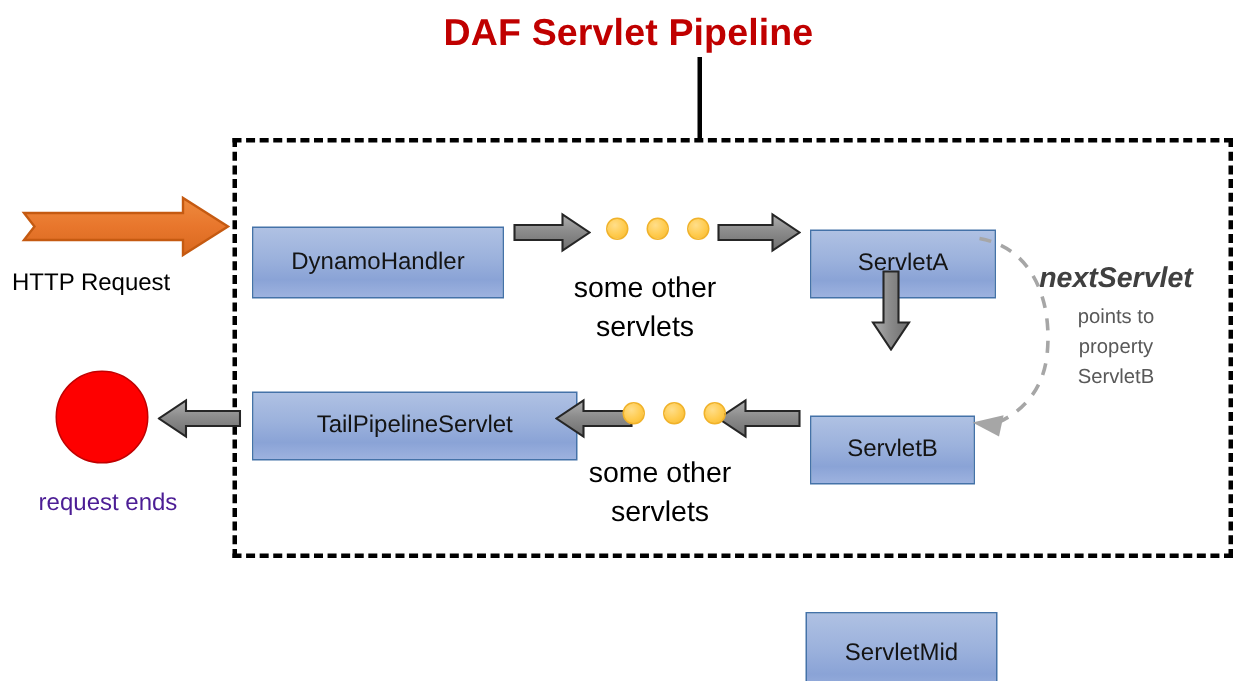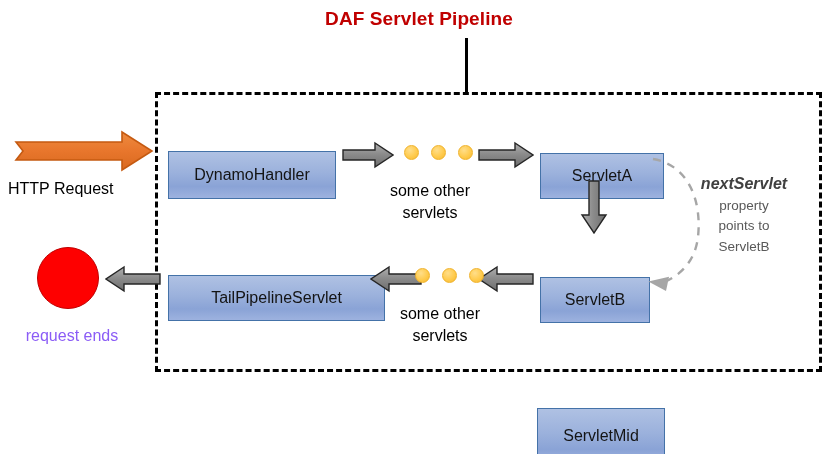--- a/index.html
+++ b/index.html
@@ -4,21 +4,21 @@
 <style>
   html,body{margin:0;padding:0;background:#ffffff;}
   body{width:838px;height:454px;font-family:"Liberation Sans",sans-serif;}
   #stage{position:relative;width:838px;height:454px;overflow:hidden;background:#fff;}
 
   .abs{position:absolute;}
 
   
   #title{
     left:0;top:8px;width:838px;text-align:center;
-    font-size:19px;font-weight:bold;color:#C00000;
+    font-size:25px;font-weight:bold;color:#C00000;
     letter-spacing:.1px;
   }
 
   
   #pipeline-box{
     left:155px;top:92px;width:667px;height:280px;
     border:3.5px dashed #000;
     box-sizing:border-box;
     background:transparent;
   }
@@ -30,21 +30,21 @@
     background:linear-gradient(180deg,#AFC1E3 0%,#9BB1DC 45%,#8AA3D6 75%,#9DB2DF 100%);
     display:flex;align-items:center;justify-content:center;
     font-size:16px;color:#141414;
     font-family:"Liberation Sans",sans-serif;
     margin-top:21px;
   }
 
   #box-dynamo{left:168px;top:130px;width:168px;height:48px;}
   #box-servletA{left:540px;top:132px;width:124px;height:46px;}
   #box-servletB{left:540px;top:256px;width:110px;height:46px;}
-  #box-tail{left:168px;top:254px;width:217px;height:46px;}
+  #box-tail{left:168px;top:240px;width:217px;height:46px;}
   #box-servletmid{left:537px;top:387px;width:128px;height:56px;}
 
   
   #http-arrow{left:14px;top:130px;width:140px;height:42px;}
 
   
   .gray-arrow{}
   #arrow-d2dots{left:342px;top:141px;width:52px;height:28px;}
   #arrow-dots2a{left:478px;top:141px;width:56px;height:28px;}
   #arrow-a2b{left:580px;top:180px;width:28px;height:54px;}
@@ -55,41 +55,41 @@
   
   .dots{display:flex;gap:12px;align-items:center;}
   .dot{width:15px;height:15px;border-radius:50%;
        background:radial-gradient(circle at 38% 32%,#FFDE8A 0%,#FFCB4E 55%,#F5B92F 100%);
        border:1px solid #F0B22A;box-sizing:border-box;}
   #dots-top{left:404px;top:145px;}
   #dots-bottom{left:415px;top:268px;}
 
   
   .caption{
-    text-align:center;font-size:16px;color:#000;line-height:1.35;
+    text-align:center;font-size:19px;color:#000;line-height:1.35;
     font-family:"Liberation Sans",sans-serif;
   }
   #cap-top{left:370px;top:180px;width:120px;}
   #cap-bottom{left:380px;top:303px;width:120px;}
 
   #label-http{left:8px;top:180px;width:150px;text-align:left;font-size:16px;color:#000;}
-  #label-ends{left:2px;top:327px;width:140px;text-align:center;font-size:16px;color:#8b5cf6;}
+  #label-ends{left:2px;top:327px;width:140px;text-align:center;font-size:16px;color:#4c1d95;}
 
   
   #red-circle{
     left:37px;top:247px;width:62px;height:62px;border-radius:50%;
     background:#FE0000;border:1.5px solid #C00000;box-sizing:border-box;
   }
 
   
   #next-note{
     left:690px;top:172px;width:108px;text-align:center;
     font-size:13.5px;color:#595959;line-height:1.5;
   }
-  #next-note .hdr{font-weight:bold;font-style:italic;color:#404040;font-size:16px;}
+  #next-note .hdr{font-weight:bold;font-style:italic;color:#404040;font-size:19px;}
 
   
   #curve-svg{left:640px;top:145px;width:80px;height:150px;}
 
   
   #title-line{left:465px;top:38px;width:3px;height:54px;background:#000;}
 </style>
 </head>
 <body>
 
@@ -199,18 +199,18 @@
 
   <div class="abs" id="curve-svg">
     <svg width="80" height="150" viewBox="0 0 80 150" xmlns="http://www.w3.org/2000/svg">
       <path d="M 13 14 C 48 20, 62 55, 58 92 C 55 118, 38 132, 22 138" fill="none" stroke="#A6A6A6" stroke-width="2.4" stroke-dasharray="8 7" stroke-linecap="butt"></path>
       <polygon points="26,128 10,142 30,142" fill="#A6A6A6" transform="rotate(28 20 136)"></polygon>
     </svg>
   </div>
 
   <div class="abs" id="next-note">
     <div class="hdr">nextServlet</div>
+    <div>points to</div>
     <div>property</div>
-    <div>points to</div>
     <div>ServletB</div>
   </div>
 
 </div>
 
 </body></html>

